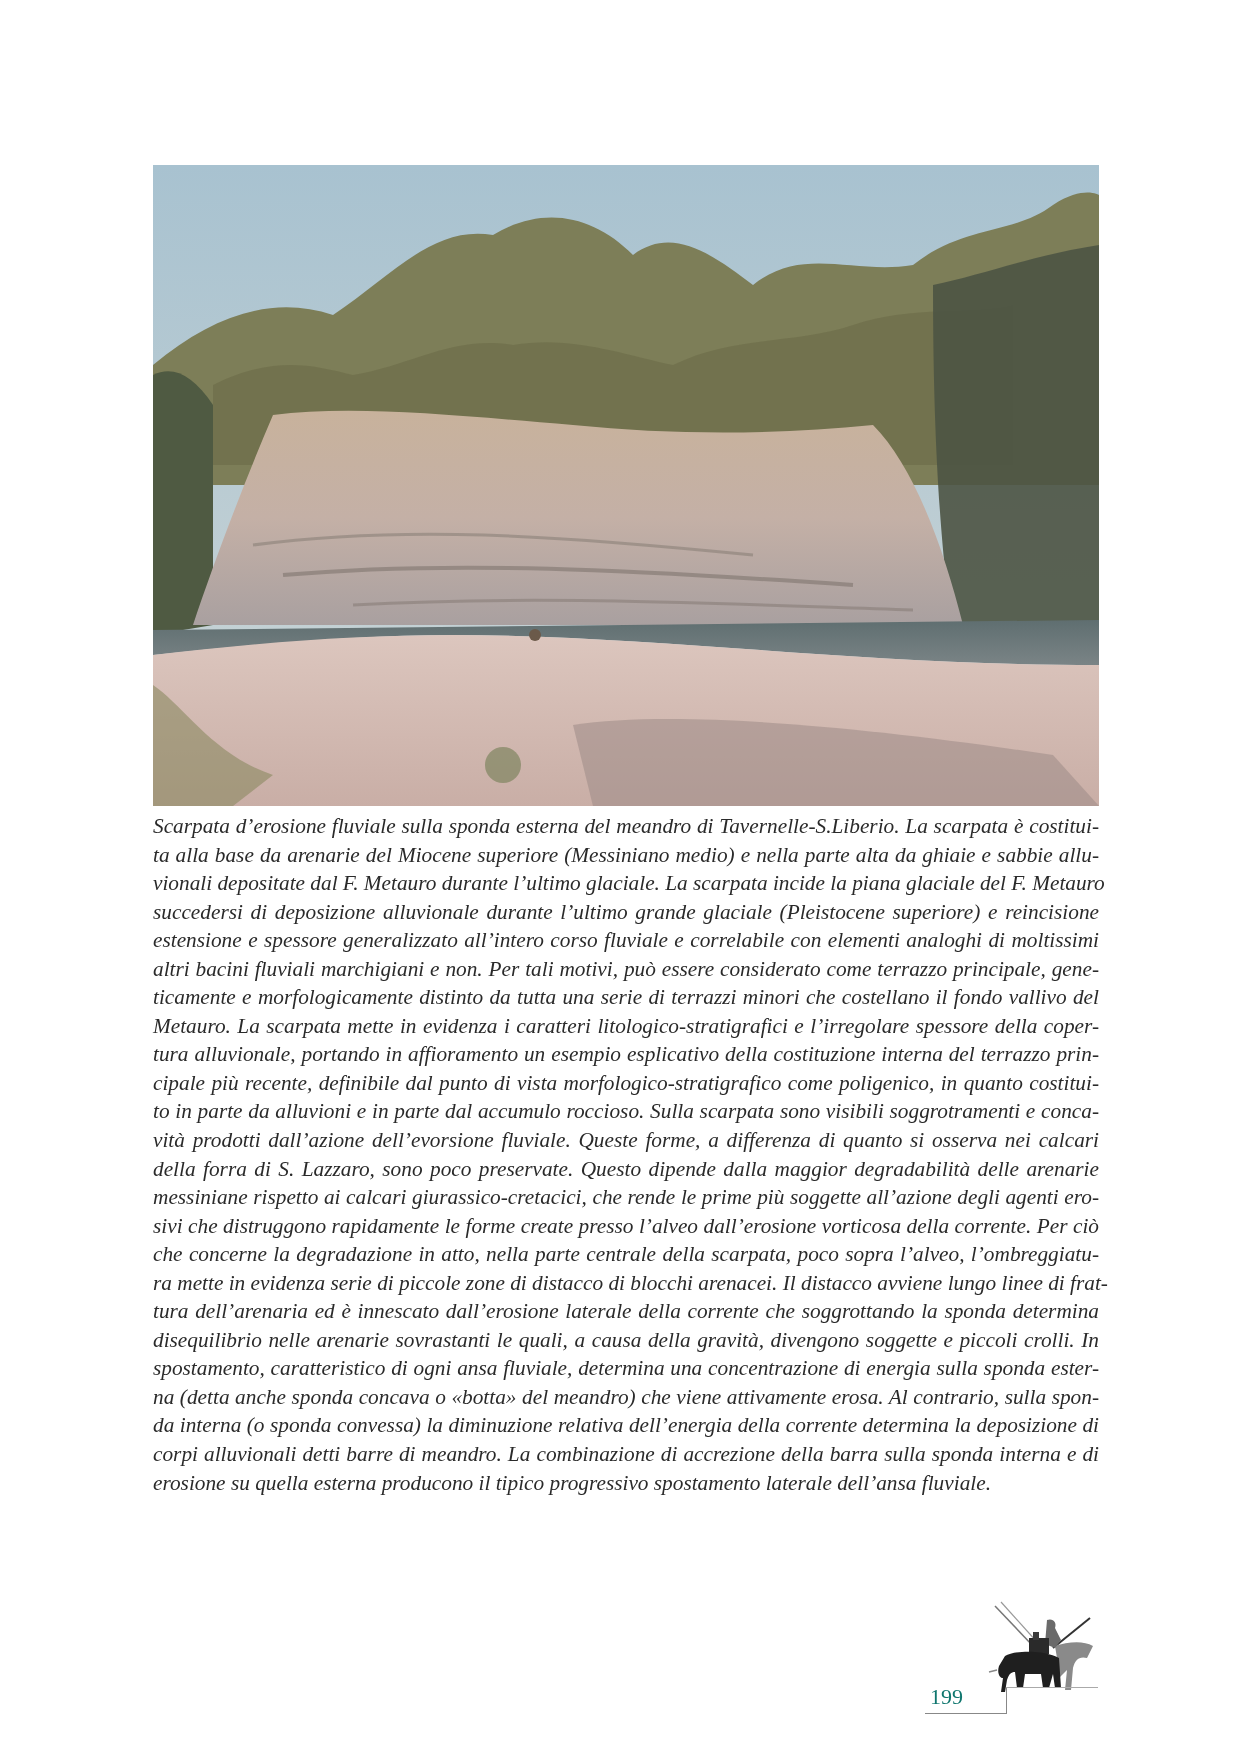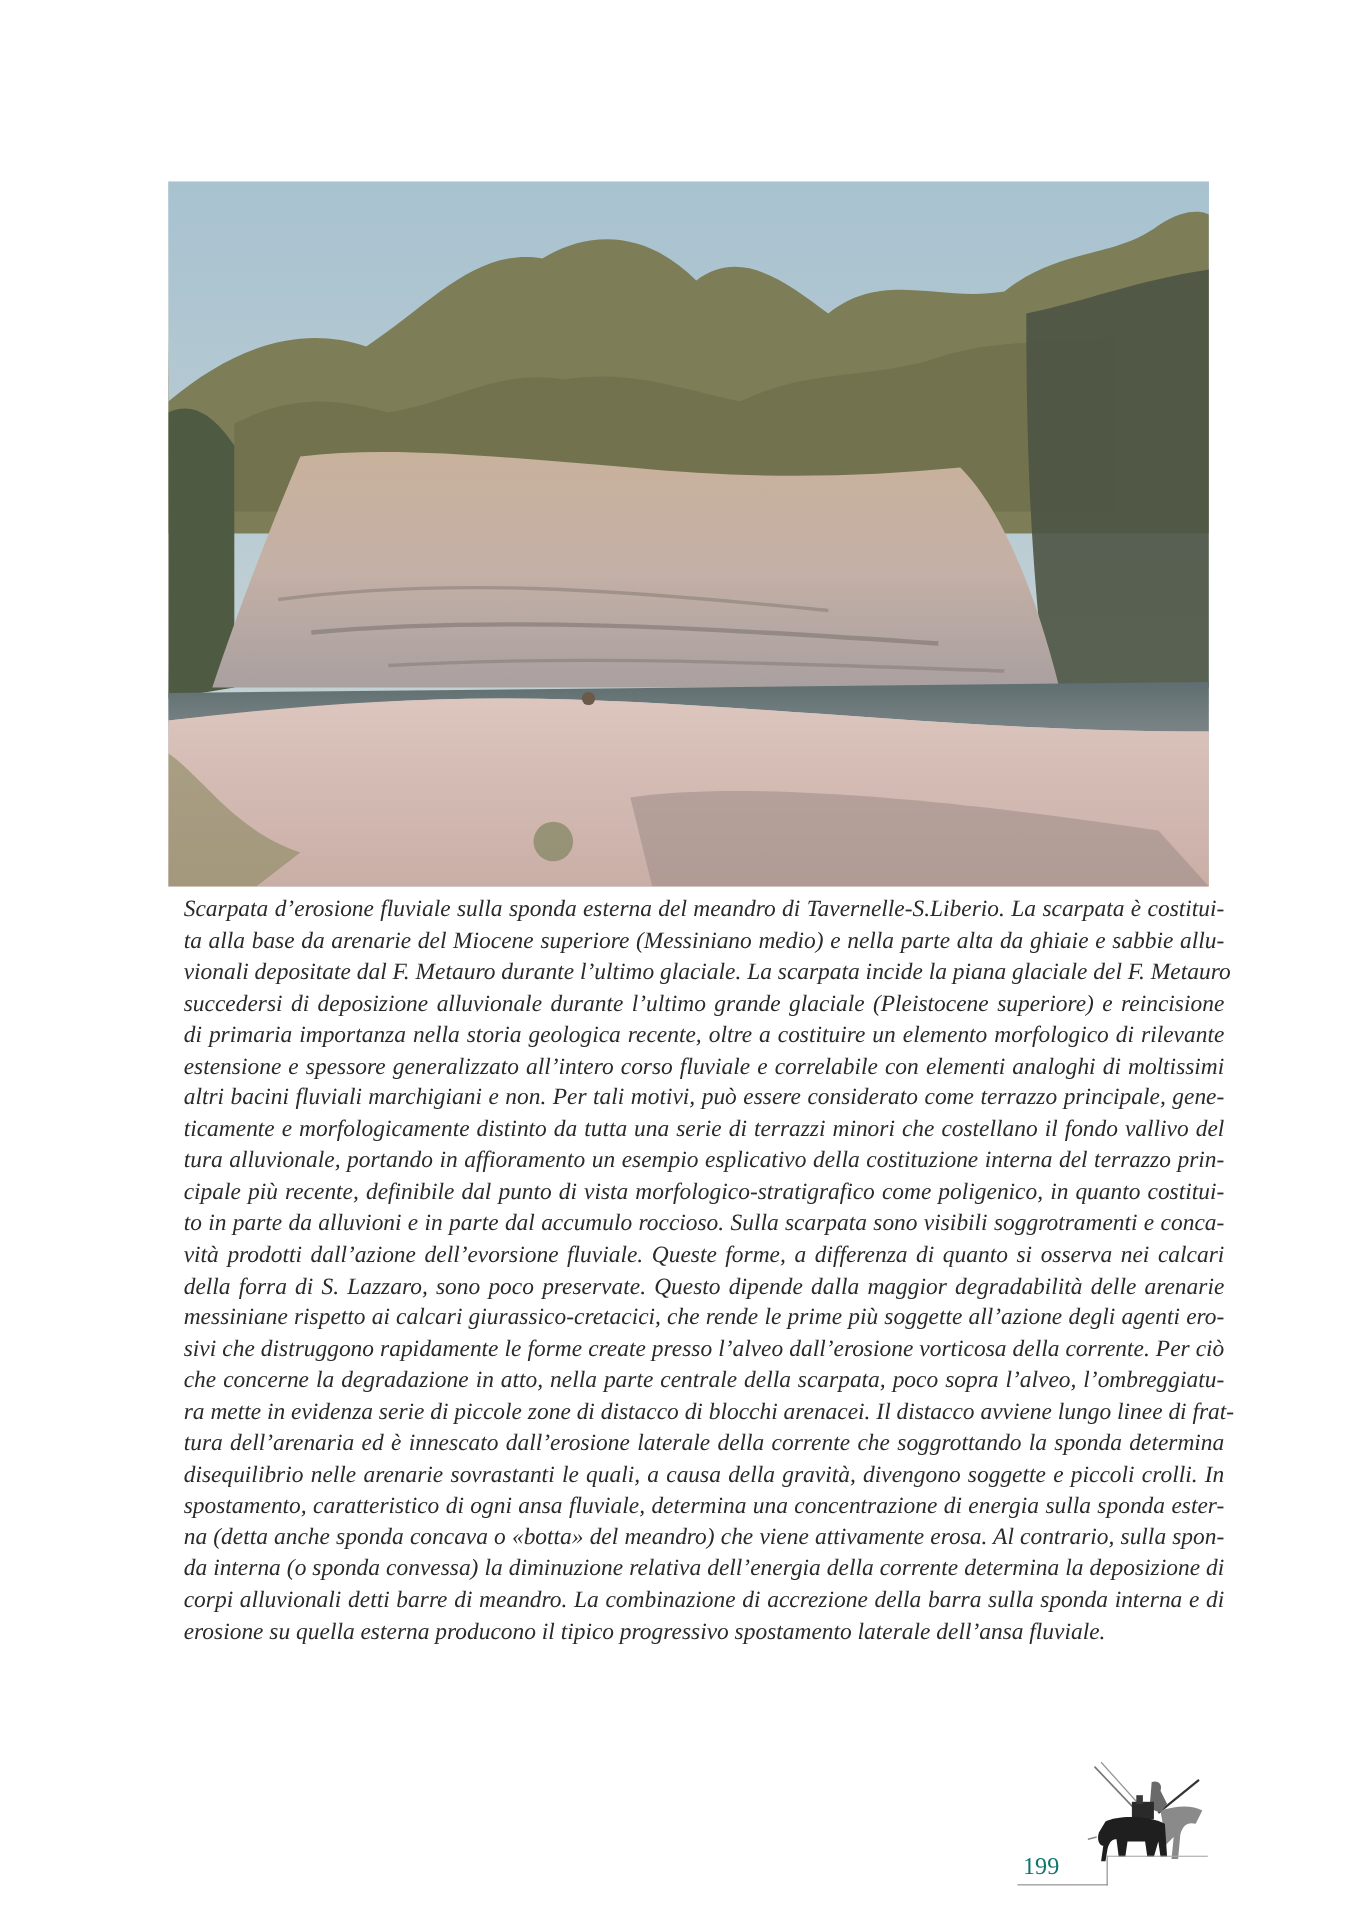--- a/index.html
+++ b/index.html
@@ -3,21 +3,21 @@
 <meta charset="utf-8">
 <style>
   html, body { margin: 0; padding: 0; background: #ffffff; }
   body { width: 1240px; height: 1754px; position: relative; overflow: hidden; font-family: "Liberation Serif", "DejaVu Serif", serif; }
   .photo {
     position: absolute; left: 153px; top: 165px; width: 946px; height: 641px; overflow: hidden;
     background: linear-gradient(180deg, #a9c0cc 0%, #bccdd4 14%, #c9d3d3 22%, #9a9a7a 28%, #8b8a64 38%, #b4a58e 47%, #c9b6a6 55%, #bca89c 63%, #b3a39c 69%, #6f7a78 72%, #8a9294 75%, #c8b0aa 78%, #d8c0b8 86%, #cdb4ac 94%, #c0a8a0 100%);
   }
   .photo svg { position: absolute; left: 0; top: 0; width: 100%; height: 100%; }
   .caption {
-    position: absolute; left: 167px; top: 812px; width: 946px;
+    position: absolute; left: 153px; top: 812px; width: 946px;
     font-style: italic; font-size: 21.3px; line-height: 28.55px; color: #2a2a2a;
   }
   .caption .line { display: block; white-space: nowrap; text-align: justify; text-align-last: justify; }
   .caption .line.last { text-align-last: left; }
   .emblem { position: absolute; left: 975px; top: 1598px; width: 125px; height: 100px; }
   .page-number {
     position: absolute; left: 930px; top: 1684px; font-size: 22px; color: #0f766e; font-family: "Liberation Serif", serif;
   }
   .rule-h { position: absolute; left: 925px; top: 1713px; width: 82px; height: 1px; background: #888; }
   .rule-v { position: absolute; left: 1006px; top: 1687px; width: 1px; height: 27px; background: #888; }
@@ -72,24 +72,24 @@
     <circle cx="350" cy="600" r="18" fill="#7f8560" opacity="0.7"></circle>
     <circle cx="382" cy="470" r="6" fill="#6b5a4a"></circle>
   </svg>
 </div>
 
 <div class="caption">
   <span class="line">Scarpata d’erosione fluviale sulla sponda esterna del meandro di Tavernelle-S.Liberio. La scarpata è costitui-</span>
   <span class="line">ta alla base da arenarie del Miocene superiore (Messiniano medio) e nella parte alta da ghiaie e sabbie allu-</span>
   <span class="line">vionali depositate dal F. Metauro durante l’ultimo glaciale. La scarpata incide la piana glaciale del F. Metauro</span>
   <span class="line">succedersi di deposizione alluvionale durante l’ultimo grande glaciale (Pleistocene superiore) e reincisione</span>
-  <span class="line">di primaria importanza nella storia geologica recente, oltre a costituire un elemento morfologico di rilevante</span>
   <span class="line">estensione e spessore generalizzato all’intero corso fluviale e correlabile con elementi analoghi di moltissimi</span>
   <span class="line">altri bacini fluviali marchigiani e non. Per tali motivi, può essere considerato come terrazzo principale, gene-</span>
   <span class="line">ticamente e morfologicamente distinto da tutta una serie di terrazzi minori che costellano il fondo vallivo del</span>
+  <span class="line">Metauro. La scarpata mette in evidenza i caratteri litologico-stratigrafici e l’irregolare spessore della coper-</span>
   <span class="line">tura alluvionale, portando in affioramento un esempio esplicativo della costituzione interna del terrazzo prin-</span>
   <span class="line">cipale più recente, definibile dal punto di vista morfologico-stratigrafico come poligenico, in quanto costitui-</span>
   <span class="line">to in parte da alluvioni e in parte dal accumulo roccioso. Sulla scarpata sono visibili soggrotramenti e conca-</span>
   <span class="line">vità prodotti dall’azione dell’evorsione fluviale. Queste forme, a differenza di quanto si osserva nei calcari</span>
   <span class="line">della forra di S. Lazzaro, sono poco preservate. Questo dipende dalla maggior degradabilità delle arenarie</span>
   <span class="line">messiniane rispetto ai calcari giurassico-cretacici, che rende le prime più soggette all’azione degli agenti ero-</span>
   <span class="line">sivi che distruggono rapidamente le forme create presso l’alveo dall’erosione vorticosa della corrente. Per ciò</span>
   <span class="line">che concerne la degradazione in atto, nella parte centrale della scarpata, poco sopra l’alveo, l’ombreggiatu-</span>
   <span class="line">ra mette in evidenza serie di piccole zone di distacco di blocchi arenacei. Il distacco avviene lungo linee di frat-</span>
   <span class="line">tura dell’arenaria ed è innescato dall’erosione laterale della corrente che soggrottando la sponda determina</span>

